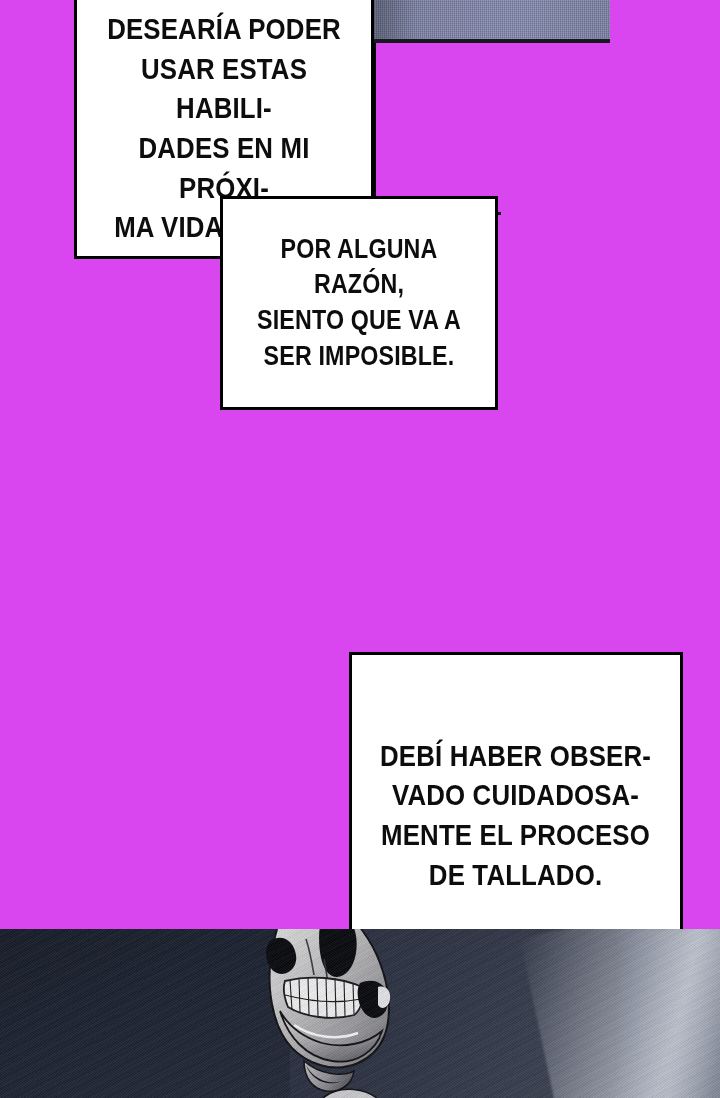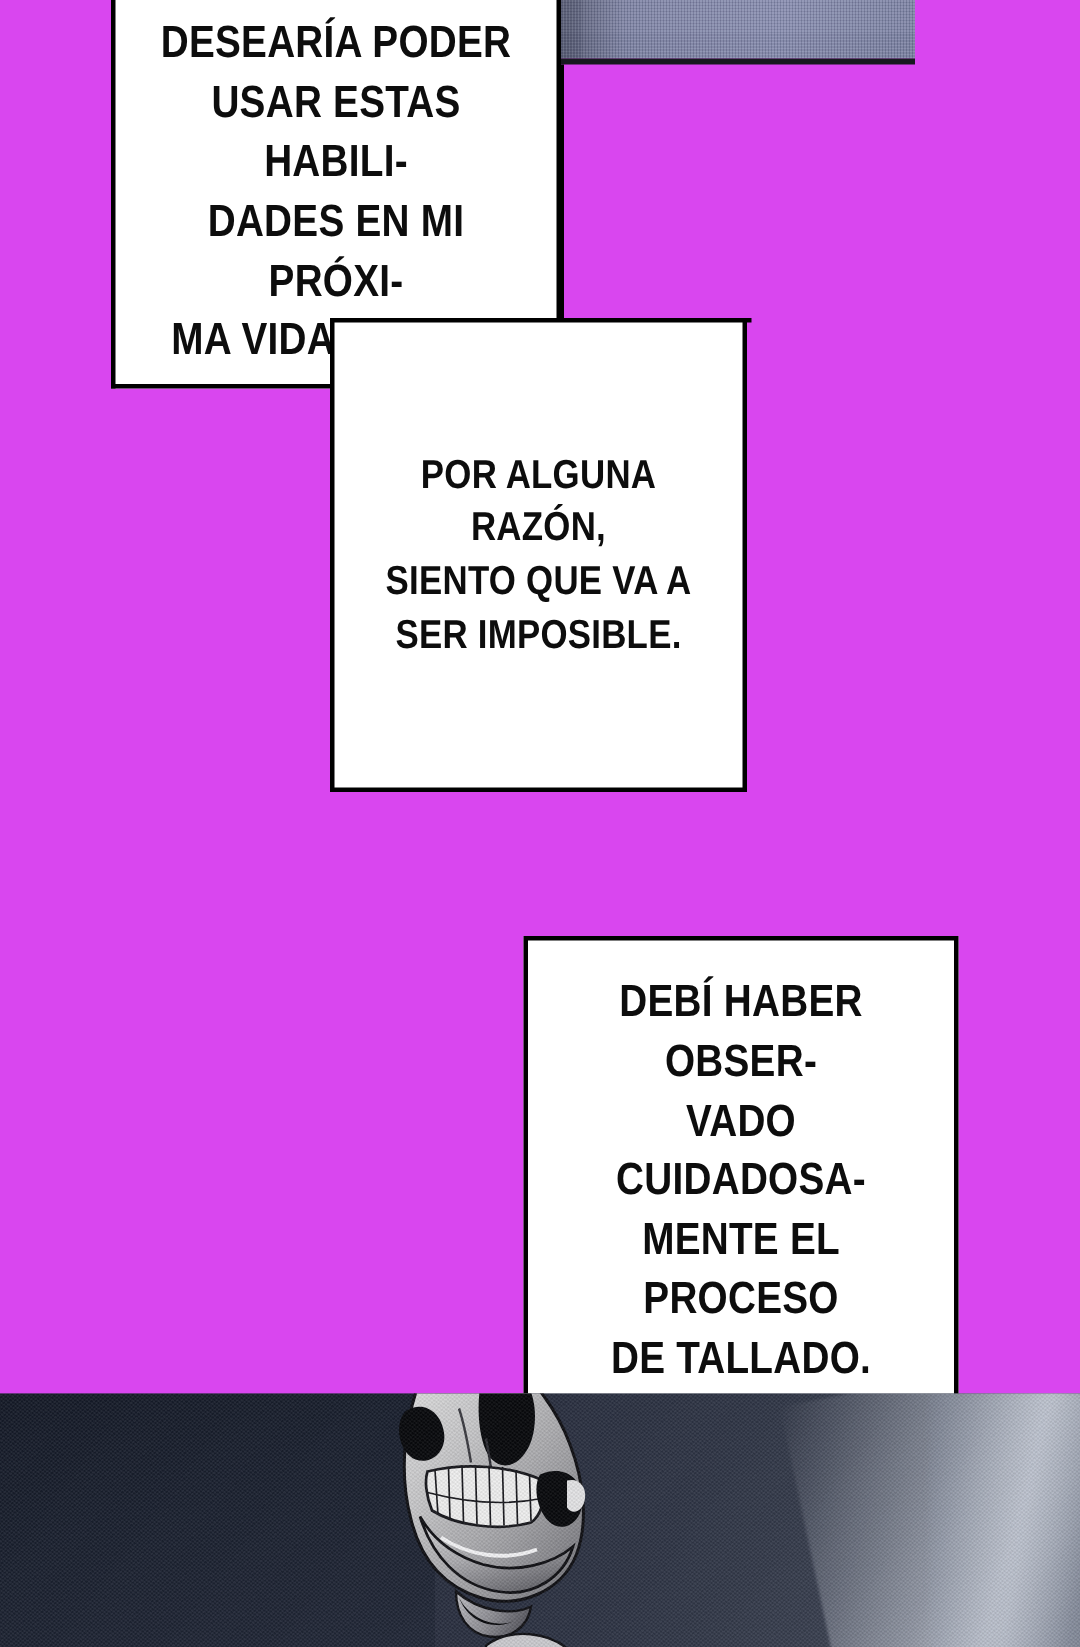--- a/index.html
+++ b/index.html
@@ -69,31 +69,31 @@
     width: 300px;
     height: 299px;
     border-top: none;
     padding-top: 40px;
   }
   #balloon-1 .balloon-text { font-size: 30px; }
 
   
   #balloon-2 {
     left: 220px;
-    top: 212px;
+    top: 196px;
     width: 278px;
-    height: 316px;
+    height: 214px;
   }
   #balloon-2 .balloon-text { font-size: 27px; }
 
   
   #balloon-3 {
     left: 349px;
-    top: 624px;
-    width: 290px;
+    top: 652px;
+    width: 334px;
     height: 326px;
   }
   #balloon-3 .balloon-text { font-size: 30px; }
 
   
   #bottom-panel {
     position: absolute;
     left: 0;
     top: 929px;
     width: 720px;

